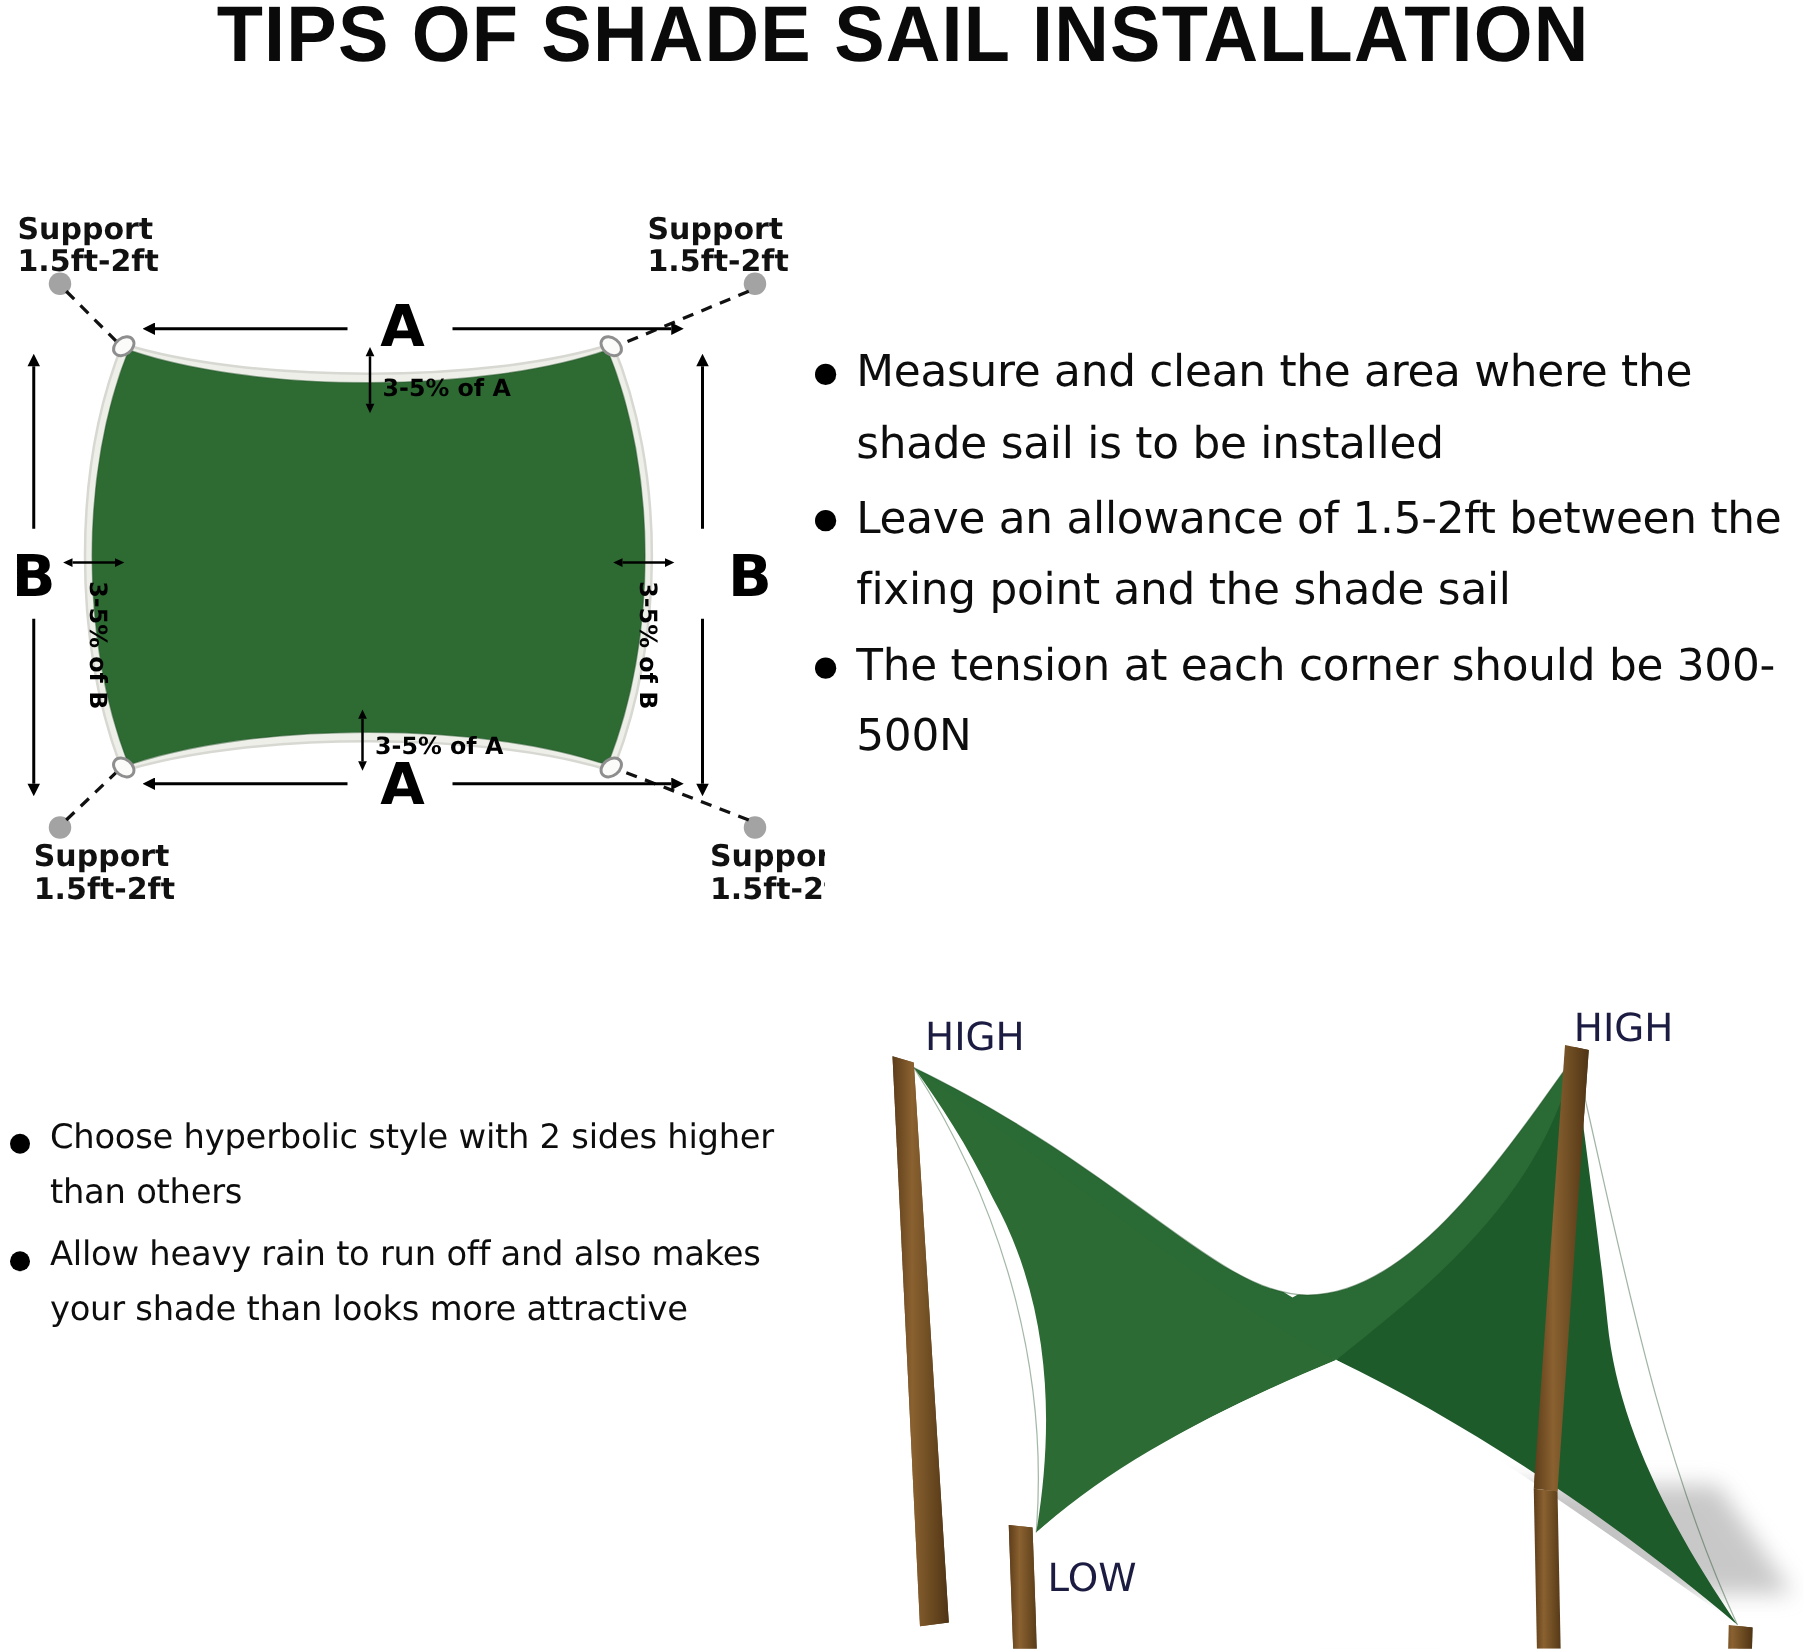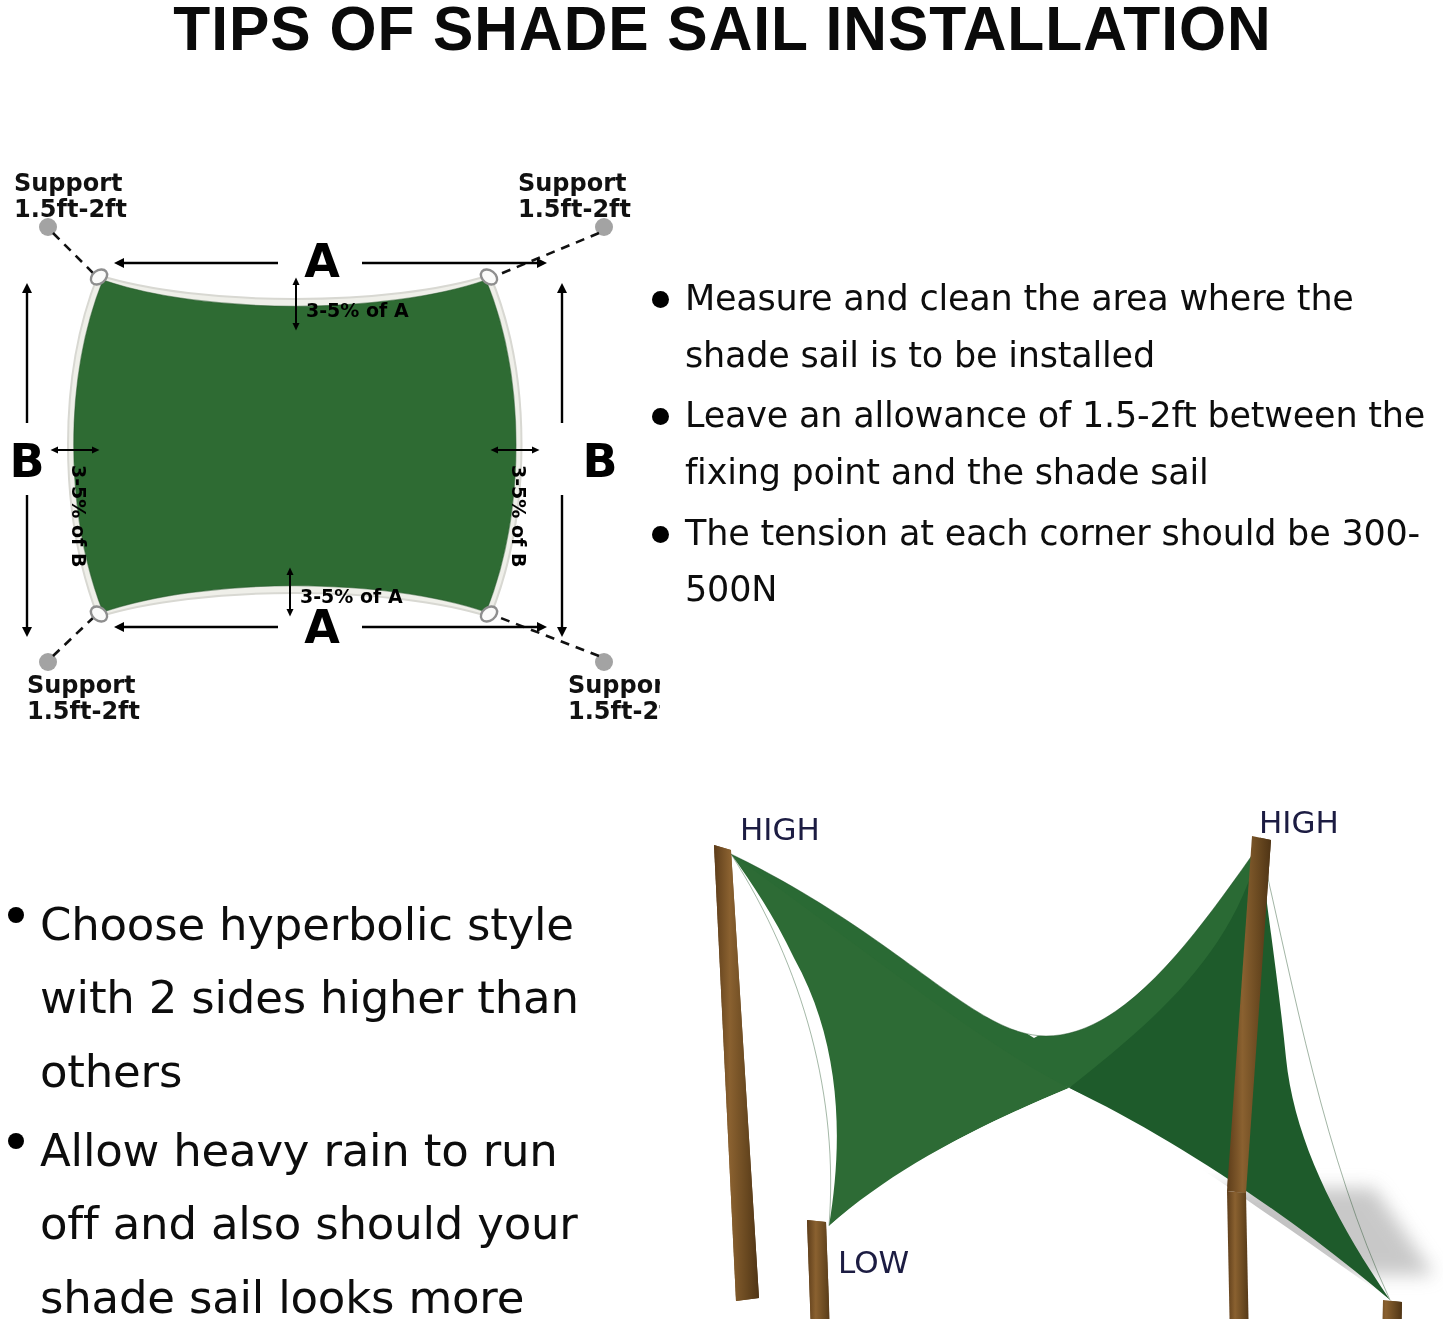--- a/index.html
+++ b/index.html
@@ -44,21 +44,21 @@
     color:#0d0d0d;
     font-family:"DejaVu Sans","Liberation Sans",sans-serif;
     font-weight:400;
   }
   #bullets-right{left:652px;top:270px;width:800px;}
   #bullets-right .bullet-text{font-size:35px;line-height:1.62;letter-spacing:-0.2px;}
   #bullets-right .bullet-row{margin-bottom:4px;}
   #bullets-right .bullet-dot{margin-top:21px;}
 
   #bullets-left{left:8px;top:888px;width:620px;}
-  #bullets-left .bullet-text{font-size:45px;line-height:1.63;letter-spacing:-0.2px;}
+  #bullets-left .bullet-text{font-size:27px;line-height:1.63;letter-spacing:-0.2px;}
   #bullets-left .bullet-row{margin-bottom:6px;}
   #bullets-left .bullet-dot{margin-top:19px;width:16px;height:16px;}
 
   
   .dim-label{font-family:"DejaVu Sans","Liberation Sans",sans-serif;}
 </style>
 </head>
 <body>
 
 <div class="page">
@@ -171,21 +171,21 @@
     </div>
   </div>
 
   <div class="bullets" id="bullets-left">
     <div class="bullet-row">
       <span class="bullet-dot"></span>
       <span class="bullet-text">Choose hyperbolic style with 2 sides higher than others</span>
     </div>
     <div class="bullet-row">
       <span class="bullet-dot"></span>
-      <span class="bullet-text">Allow heavy rain to run off and also should your shade sail looks more attractive</span>
+      <span class="bullet-text">Allow heavy rain to run off and also makes your shade than looks more attractive</span>
     </div>
   </div>
 
   <div class="svgbox" style="left:674px;top:788px;width:769px;height:531px;">
     <svg width="769" height="531" viewBox="0 0 769 531" xmlns="http://www.w3.org/2000/svg">
       <defs>
         <linearGradient id="postGrad" x1="0" y1="0" x2="1" y2="0">
           <stop offset="0%" stop-color="#5d3d1a"></stop>
           <stop offset="35%" stop-color="#8a6130"></stop>
           <stop offset="70%" stop-color="#6b4a21"></stop>

